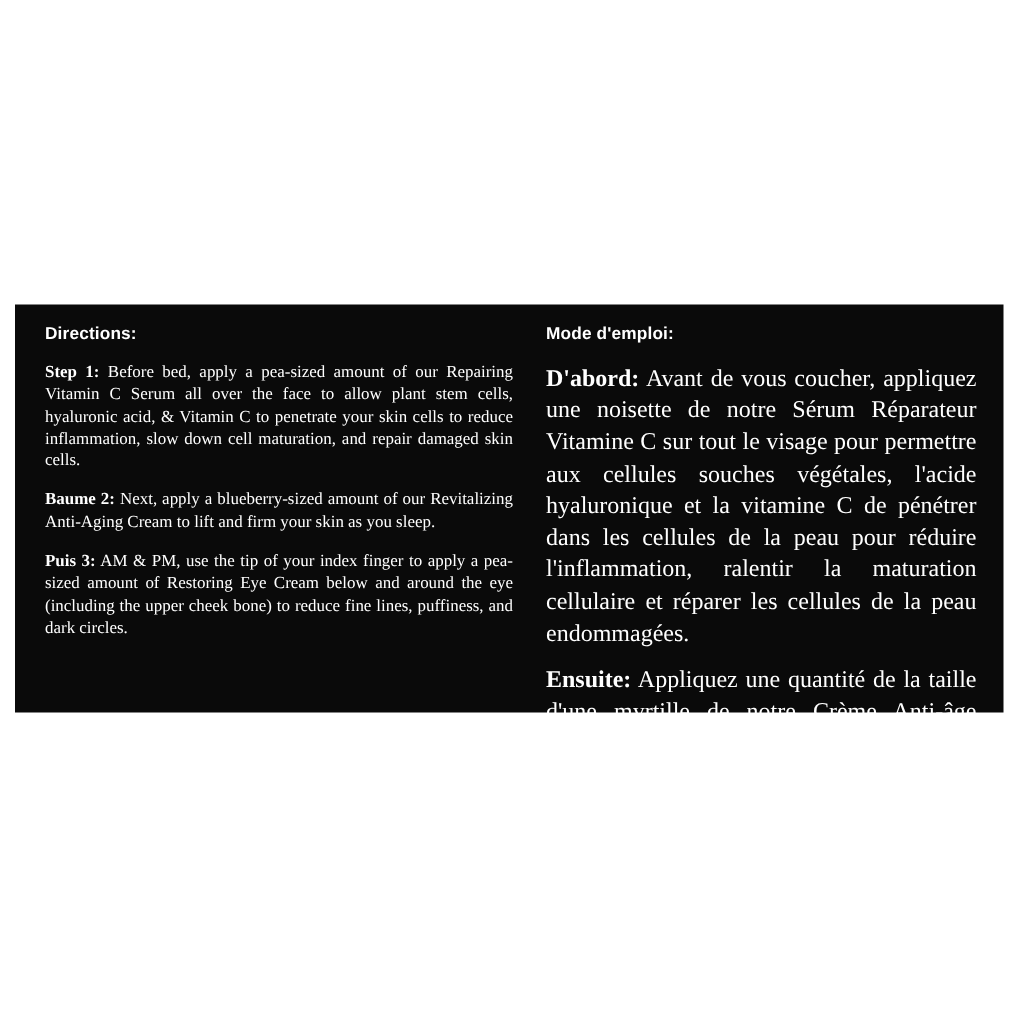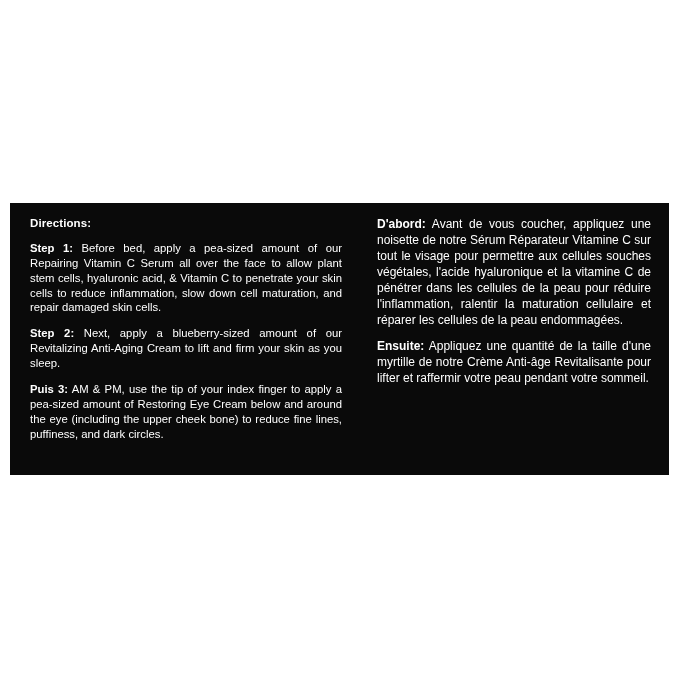--- a/index.html
+++ b/index.html
@@ -18,21 +18,21 @@
     position: absolute;
     left: 10px;
     top: 203px;
     width: 659px;
     height: 272px;
     background: #0a0a0a;
     box-sizing: border-box;
     padding: 14px 18px 14px 20px;
     display: flex;
     flex-direction: row;
-    gap: 35px;
+    gap: 22px;
     color: #ffffff;
   }
   .col {
     flex: 1 1 0;
     min-width: 0;
   }
   .col-left {
     flex: 0 0 312px;
     max-width: 312px;
   }
@@ -45,58 +45,60 @@
     letter-spacing: 0.1px;
     margin: 0 0 10px 0;
     line-height: 1.2;
   }
   .para {
     font-size: 11.3px;
     line-height: 1.32;
     margin: 0 0 11px 0;
     text-align: justify;
     text-justify: inter-word;
+    font-family: Liberation Serif, serif;
   }
   .para:last-child {
     margin-bottom: 0;
   }
   .para .lead {
     font-weight: bold;
   }
   .col-right .para {
-    font-size: 12px;
+    font-size: 16px;
     line-height: 1.33;
     margin-bottom: 10px;
   }
   .col-right .heading {
     margin-bottom: 11px;
   }
 </style>
 </head>
 <body>
 
 <div class="label-panel">
 
   <div class="col col-left">
     <div class="heading">Directions:</div>
 
     <p class="para">
       <span class="lead">Step 1:</span><span> Before bed, apply a pea-sized amount of our Repairing Vitamin C Serum all over the face to allow plant stem cells, hyaluronic acid, &amp; Vitamin C to penetrate your skin cells to reduce inflammation, slow down cell maturation, and repair damaged skin cells.</span>
     </p>
 
     <p class="para">
-      <span class="lead">Step 2:</span><span> Next, apply a blueberry-sized amount of our Revitalizing Anti-Aging Cream to lift and firm your skin as you sleep.</span>
+      <span class="lead">Baume 2:</span><span> Next, apply a blueberry-sized amount of our Revitalizing Anti-Aging Cream to lift and firm your skin as you sleep.</span>
     </p>
 
     <p class="para">
       <span class="lead">Puis 3:</span><span> AM &amp; PM, use the tip of your index finger to apply a pea-sized amount of Restoring Eye Cream below and around the eye (including the upper cheek bone) to reduce fine lines, puffiness, and dark circles.</span>
     </p>
   </div>
 
   <div class="col col-right">
+    <div class="heading">Mode d'emploi:</div>
 
     <p class="para">
       <span class="lead">D'abord:</span><span> Avant de vous coucher, appliquez une noisette de notre Sérum Réparateur Vitamine C sur tout le visage pour permettre aux cellules souches végétales, l'acide hyaluronique et la vitamine C de pénétrer dans les cellules de la peau pour réduire l'inflammation, ralentir la maturation cellulaire et réparer les cellules de la peau endommagées.</span>
     </p>
 
     <p class="para">
       <span class="lead">Ensuite:</span><span> Appliquez une quantité de la taille d'une myrtille de  notre Crème Anti-âge Revitalisante pour lifter et raffermir votre peau pendant votre sommeil.</span>
     </p>
 
   </div>

